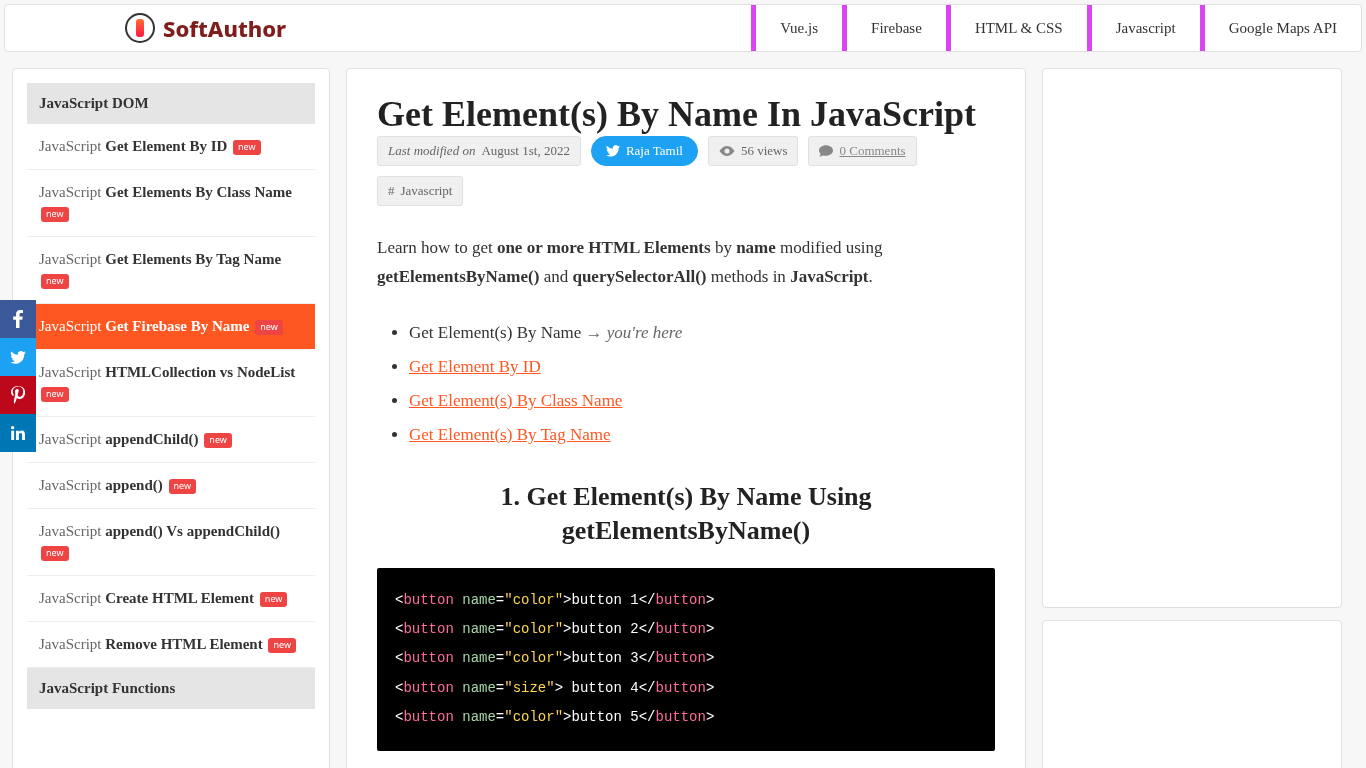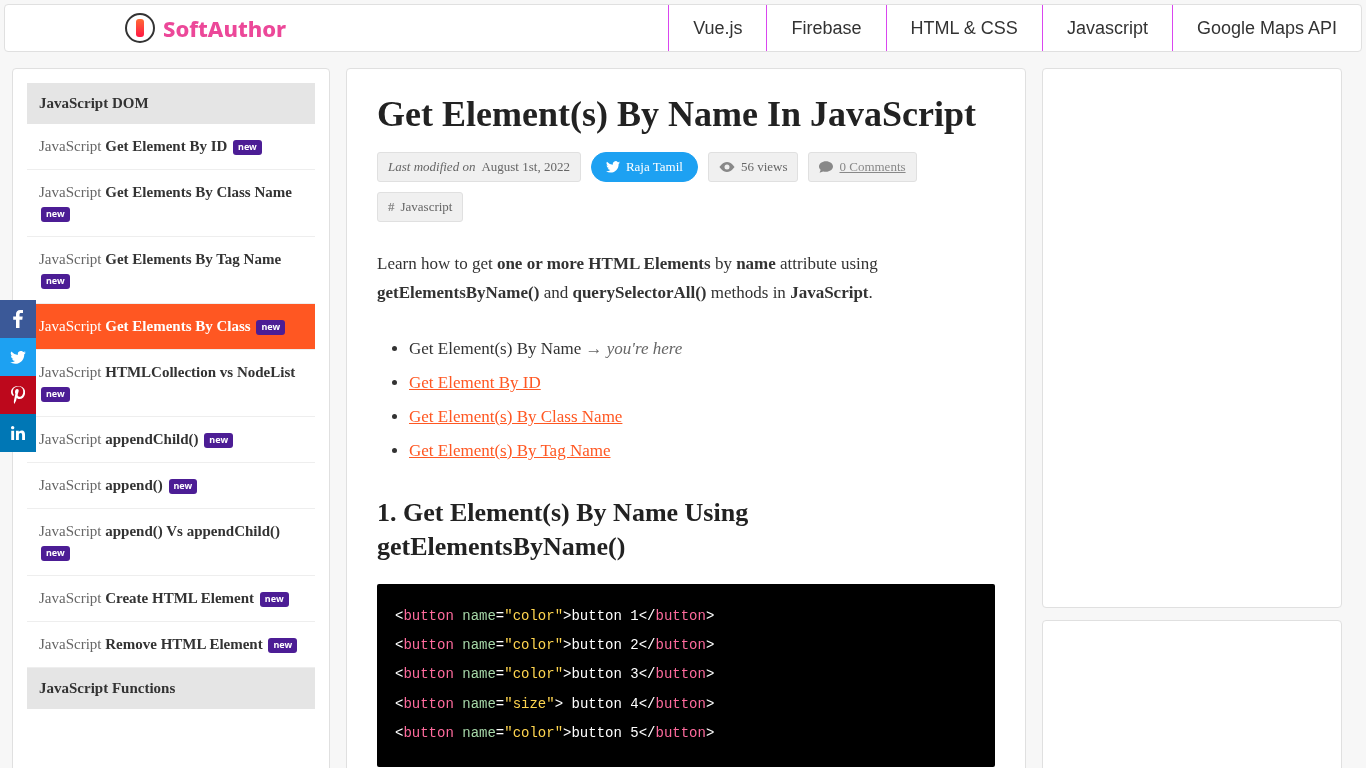--- a/index.html
+++ b/index.html
@@ -2,54 +2,54 @@
 <html><head>
 <meta charset="utf-8">
 <style>
 * { margin: 0; padding: 0; box-sizing: border-box; }
 body { font-family: Georgia, 'Times New Roman', serif; background: #f7f7f7; color: #333; }
 
 .header { background: #fff; border: 1px solid #e0e0e0; border-radius: 4px; margin: 4px; display: flex; align-items: center; padding: 0; height: 48px; }
 .logo { display: flex; align-items: center; padding: 0 20px 0 120px; gap: 8px; flex: 1; }
 .logo-icon { width: 30px; height: 30px; border-radius: 50%; border: 2px solid #333; display: flex; align-items: center; justify-content: center; position: relative; }
 .logo-icon::before { content: ''; width: 8px; height: 18px; background: linear-gradient(#ff6b35, #ff1744); border-radius: 3px; }
-.logo-text { font-size: 22px; font-weight: 800; color: #ec4899; font-family: system-ui, -apple-system, sans-serif; }
+.logo-text { font-size: 22px; font-weight: 800; color: #7f1d1d; font-family: system-ui, -apple-system, sans-serif; }
 .nav { display: flex; height: 100%; }
-.nav-item { padding: 0 24px; display: flex; align-items: center; border-left: 1px solid #d946ef; font-family: Liberation Sans, sans-serif; font-size: 18px; cursor: pointer; }
+.nav-item { padding: 0 24px; display: flex; align-items: center; border-left: 5px solid #d946ef; font-family: Liberation Serif, serif; font-size: 15px; cursor: pointer; }
 
 .container { display: flex; gap: 16px; padding: 12px; max-width: 1360px; }
 .sidebar { width: 318px; background: #fff; border: 1px solid #e0e0e0; border-radius: 4px; padding: 14px; flex-shrink: 0; }
 .sidebar-title { font-size: 24px; font-weight: 700; margin-bottom: 16px; color: #222; }
 .section-header { background: #e5e5e5; padding: 12px 12px; font-weight: 700; font-size: 15px; color: #333; }
 .sidebar-item { padding: 12px 12px; border-bottom: 1px solid #eee; font-size: 15px; line-height: 1.4; cursor: pointer; display: block; }
 .sidebar-item.active { background: #ff5722; color: #fff; }
 .sidebar-item .prefix { color: #666; }
 .sidebar-item.active .prefix { color: #fff; }
 .sidebar-item .main { font-weight: 700; }
-.badge-new { display: inline-block; background: #4c1d95; color: #fff; font-size: 9px; font-weight: 700; padding: 1px 5px; border-radius: 3px; vertical-align: middle; margin-left: 2px; font-family: system-ui, sans-serif; }
+.badge-new { display: inline-block; background: #ef4444; color: #fff; font-size: 9px; font-weight: 400; padding: 1px 5px; border-radius: 3px; vertical-align: middle; margin-left: 2px; font-family: system-ui, sans-serif; }
 
 .main { flex: 1; max-width: 680px; }
 .article { background: #fff; border: 1px solid #e0e0e0; border-radius: 4px; padding: 24px 30px; }
-.article h1 { font-size: 36px; font-weight: 700; line-height: 1.2; margin-bottom: 16px; color: #222; }
+.article h1 { font-size: 36px; font-weight: 700; line-height: 1.2; color: #222; }
 .meta-row { display: flex; align-items: center; gap: 10px; margin-bottom: 28px; flex-wrap: wrap; font-size: 13px; }
 .meta-box { background: #f0f0f0; border: 1px solid #e0e0e0; border-radius: 3px; padding: 6px 10px; color: #666; display: flex; align-items: center; gap: 6px; }
 .meta-box.author { background: #1da1f2; color: #fff; border-color: #1da1f2; border-radius: 16px; padding: 6px 14px; }
 .meta-box a { color: #888; text-decoration: underline; }
 .meta-italic { font-style: italic; }
 
 .intro { font-size: 17px; line-height: 1.7; margin-bottom: 24px; }
 .intro b { font-weight: 700; }
 
 .toc { margin-bottom: 28px; padding-left: 32px; }
 .toc li { font-size: 17px; line-height: 2; }
 .toc li.current { color: #333; }
 .toc li.current .here { font-style: italic; color: #666; margin-top: 47px; }
 .toc a { color: #ff5722; text-decoration: underline; }
 
-.article h2 { font-size: 26px; font-weight: 700; margin: 8px 0 20px; color: #222; line-height: 1.3; }
+.article h2 { font-size: 26px; font-weight: 700; margin: 8px 0 20px; color: #222; line-height: 1.3; text-align: center; }
 
 .code-block { background: #000; padding: 18px 18px; font-family: 'Courier New', monospace; font-size: 14px; line-height: 2.1; color: #fff; border-radius: 2px; overflow-x: auto; }
 .code-block .tag { color: #ff6b9d; }
 .code-block .attr { color: #a5d6a7; }
 .code-block .val { color: #ffd54f; }
 .code-block .txt { color: #fff; }
 .code-block .eq { color: #fff; }
 
 .rightcol { width: 300px; display: flex; flex-direction: column; gap: 12px; flex-shrink: 0; }
 .rightbox { background: #fff; border: 1px solid #e0e0e0; border-radius: 4px; min-height: 300px; }
@@ -82,21 +82,21 @@
 </div>
 
 <div class="container">
 
   <aside class="sidebar">
     <div class="section-header">JavaScript DOM</div>
     <div id="sidebar-items">
         <div class="sidebar-item"><span class="prefix">JavaScript </span><span class="main">Get Element By ID</span> <span class="badge-new">new</span></div>
         <div class="sidebar-item"><span class="prefix">JavaScript </span><span class="main">Get Elements By Class Name</span> <span class="badge-new">new</span></div>
         <div class="sidebar-item"><span class="prefix">JavaScript </span><span class="main">Get Elements By Tag Name</span> <span class="badge-new">new</span></div>
-        <div class="sidebar-item active"><span class="prefix">JavaScript </span><span class="main">Get Elements By Class</span> <span class="badge-new">new</span></div>
+        <div class="sidebar-item active"><span class="prefix">JavaScript </span><span class="main">Get Firebase By Name</span> <span class="badge-new">new</span></div>
         <div class="sidebar-item"><span class="prefix">JavaScript </span><span class="main">HTMLCollection vs NodeList</span> <span class="badge-new">new</span></div>
         <div class="sidebar-item"><span class="prefix">JavaScript </span><span class="main">appendChild()</span> <span class="badge-new">new</span></div>
         <div class="sidebar-item"><span class="prefix">JavaScript </span><span class="main">append()</span> <span class="badge-new">new</span></div>
         <div class="sidebar-item"><span class="prefix">JavaScript </span><span class="main">append() Vs appendChild()</span> <span class="badge-new">new</span></div>
         <div class="sidebar-item"><span class="prefix">JavaScript </span><span class="main">Create HTML Element</span> <span class="badge-new">new</span></div>
         <div class="sidebar-item"><span class="prefix">JavaScript </span><span class="main">Remove HTML Element</span> <span class="badge-new">new</span></div>
       </div>
     <div class="section-header">JavaScript Functions</div>
   </aside>
 
@@ -133,21 +133,21 @@
           </span>
           <a href="#">0 Comments</a>
         </div>
         <div class="meta-box">
           <span style="color:#888;font-weight:700;">#</span>
           <span>Javascript</span>
         </div>
       </div>
 
       <p class="intro">
-        <span>Learn how to get </span><b>one or more HTML Elements</b><span> by </span><b>name</b><span> attribute using </span><b>getElementsByName()</b><span> and </span><b>querySelectorAll()</b><span> methods in </span><b>JavaScript</b><span>.</span>
+        <span>Learn how to get </span><b>one or more HTML Elements</b><span> by </span><b>name</b><span> modified using </span><b>getElementsByName()</b><span> and </span><b>querySelectorAll()</b><span> methods in </span><b>JavaScript</b><span>.</span>
       </p>
 
       <ul class="toc" id="toc">
           <li class="current">Get Element(s) By Name <span class="here">→ you're here</span></li>
           <li><a href="#">Get Element By ID</a></li>
           <li><a href="#">Get Element(s) By Class Name</a></li>
           <li><a href="#">Get Element(s) By Tag Name</a></li>
         </ul>
 
       <h2>1. Get Element(s) By Name Using getElementsByName()</h2>

